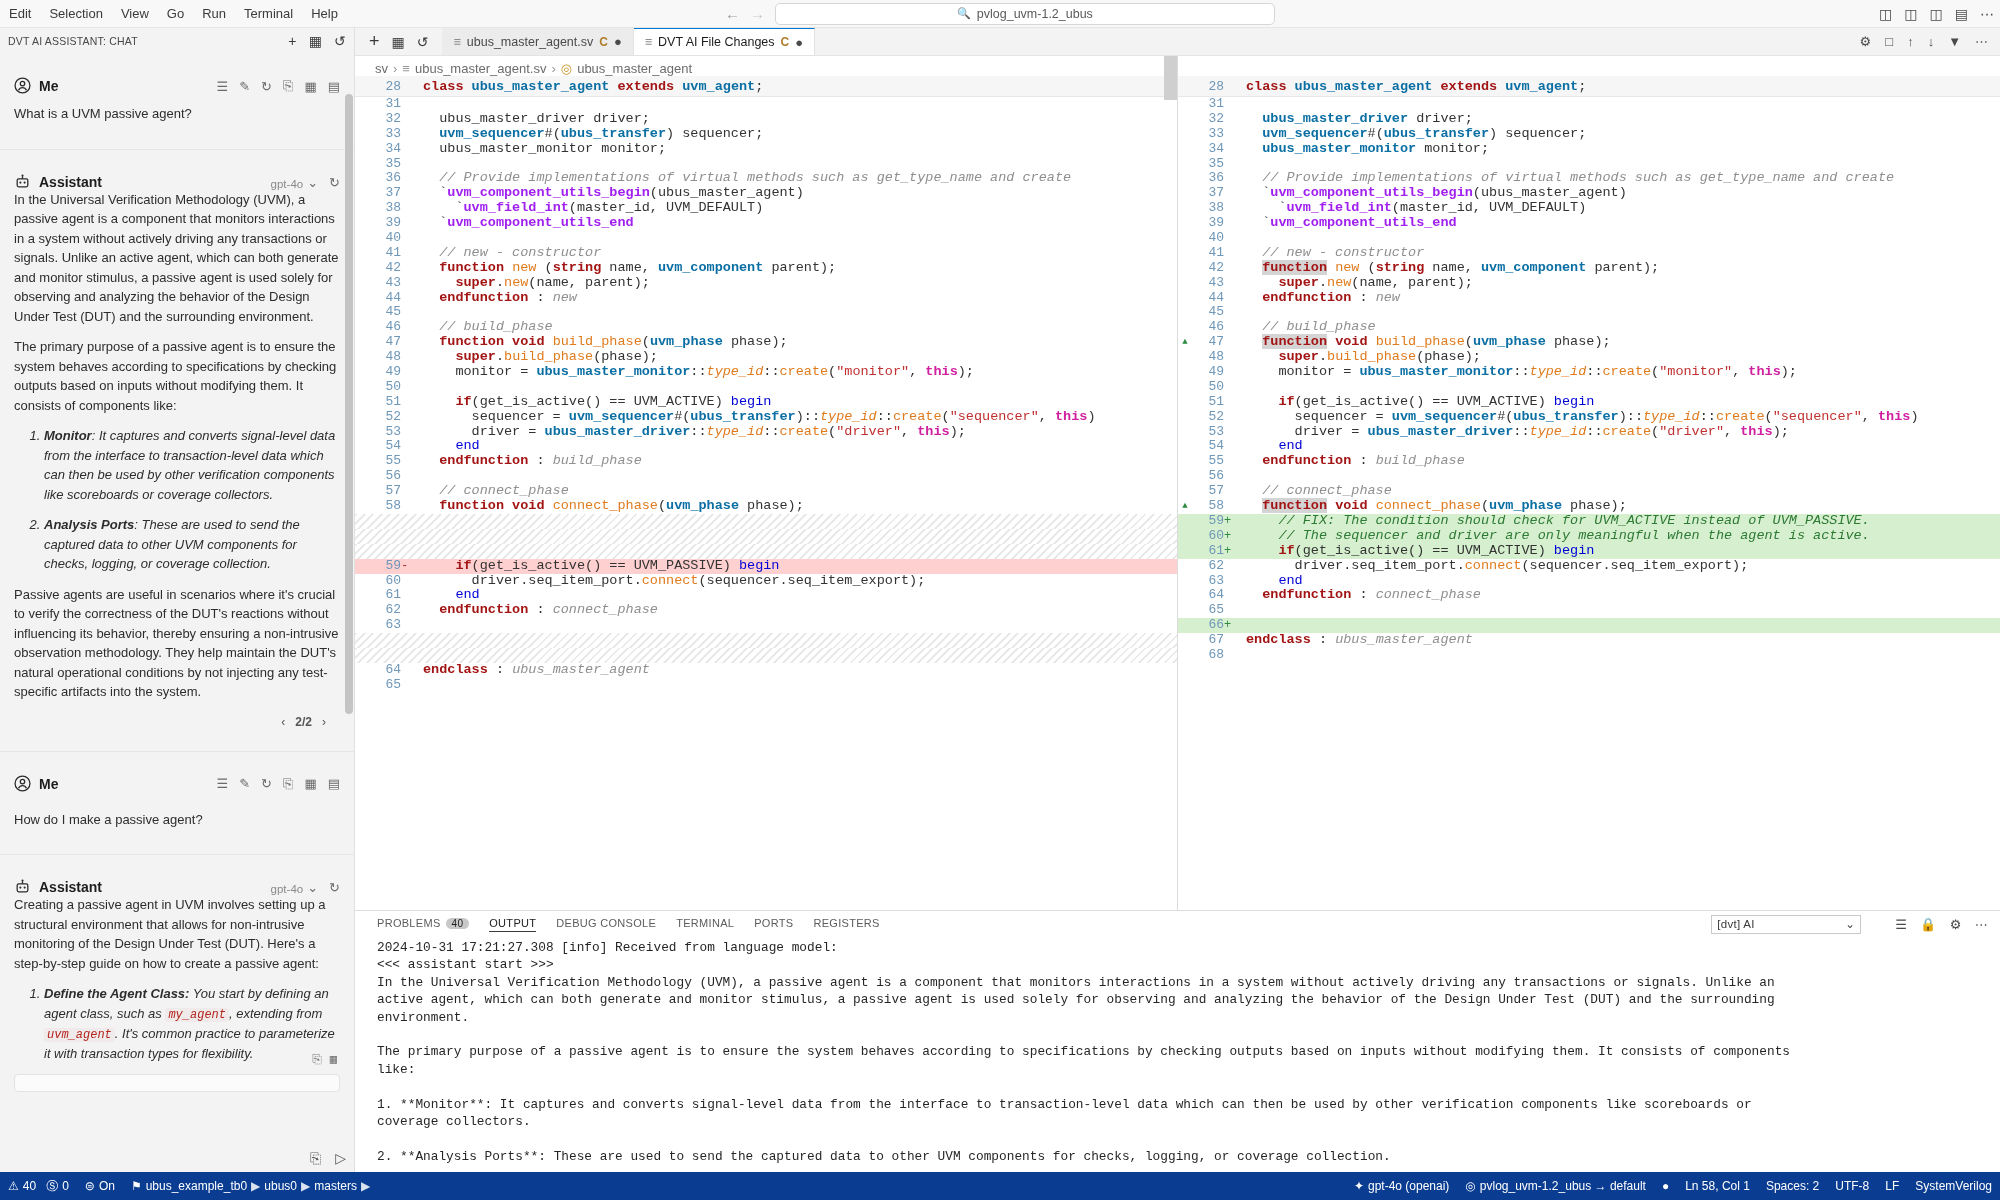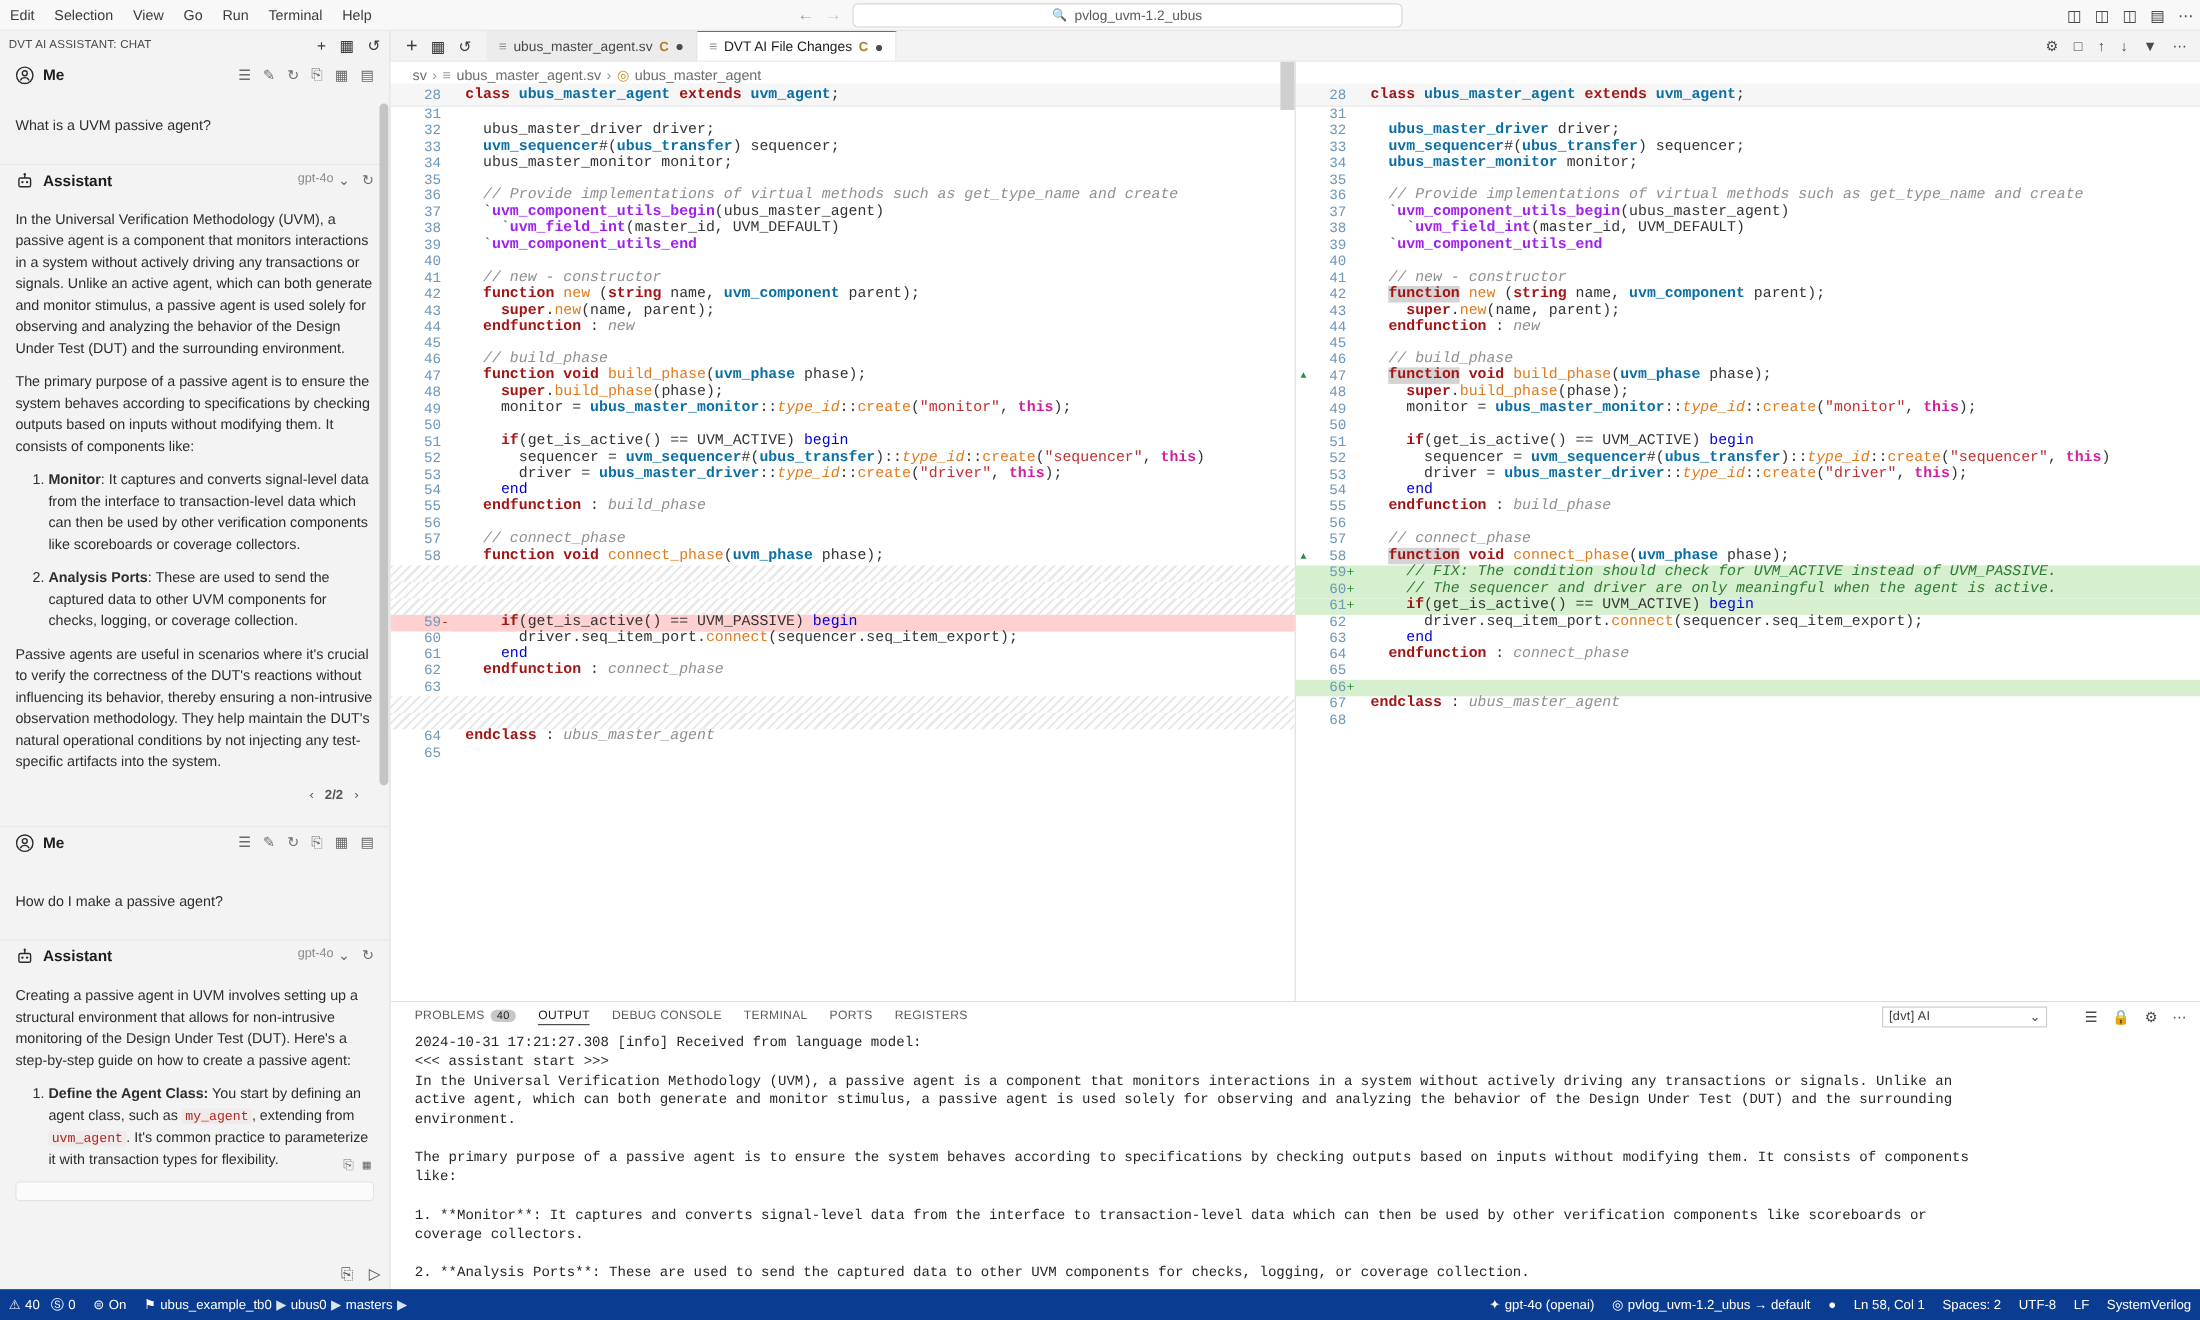--- a/index.html
+++ b/index.html
@@ -42,30 +42,30 @@
     font-size:10.5px; letter-spacing:.2px; color:#474747; text-transform:uppercase;
   }
   #chat-header .ttl { flex:1; }
   #chat-header .hicon { margin-left:12px; font-size:14px; color:#3b3b3b; }
   #chat-body { position:absolute; top:26px; left:0; right:0; bottom:60px; overflow:hidden; }
   .chat-title {
     text-align:center; font-size:18px; font-weight:bold; color:#1c1c1c;
     padding:20px 14px 18px 14px;
   }
   .msg { padding:6px 14px 14px 14px; border-top:1px solid #e6e6e6; }
-  .msg-head { display:flex; align-items:flex-start; height:34px; }
+  .msg-head { display:flex; align-items:flex-end; height:34px; }
   .msg-avatar { width:17px; height:17px; margin-right:8px; flex:0 0 auto; }
   .msg-who { font-weight:bold; font-size:14px; color:#1c1c1c; }
   .msg-spacer { flex:1; }
   .msg-tools { display:flex; align-items:center; gap:11px; color:#6b6b6b; }
   .model-tag { font-size:11.5px; color:#8a8a8a; margin-right:8px; }
   .msg-body { font-size:13px; line-height:1.50; color:#2d2d2d; }
   .msg-body p { margin:0 0 11px 0; }
   .msg-body ol { margin:2px 0 11px 0; padding-left:30px; }
-  .msg-body li { margin-bottom:11px; }
+  .msg-body li { margin-bottom:11px;font-style:italic; }
   .codeblk {
     margin-top:10px; background:#fbfbfb; border:1px solid #e3e3e3; border-radius:4px;
     padding:8px 10px; position:relative; font-family:"Liberation Mono", monospace;
     font-size:12px; line-height:1.5;
   }
   .codeblk .cbtools { position:absolute; top:-24px; right:2px; display:flex; gap:8px; color:#777; }
   .inline-code {
     font-family:"Liberation Mono", monospace; font-size:12px;
     background:#f0eaea; color:#b3261e; padding:0 3px; border-radius:3px;
   }

